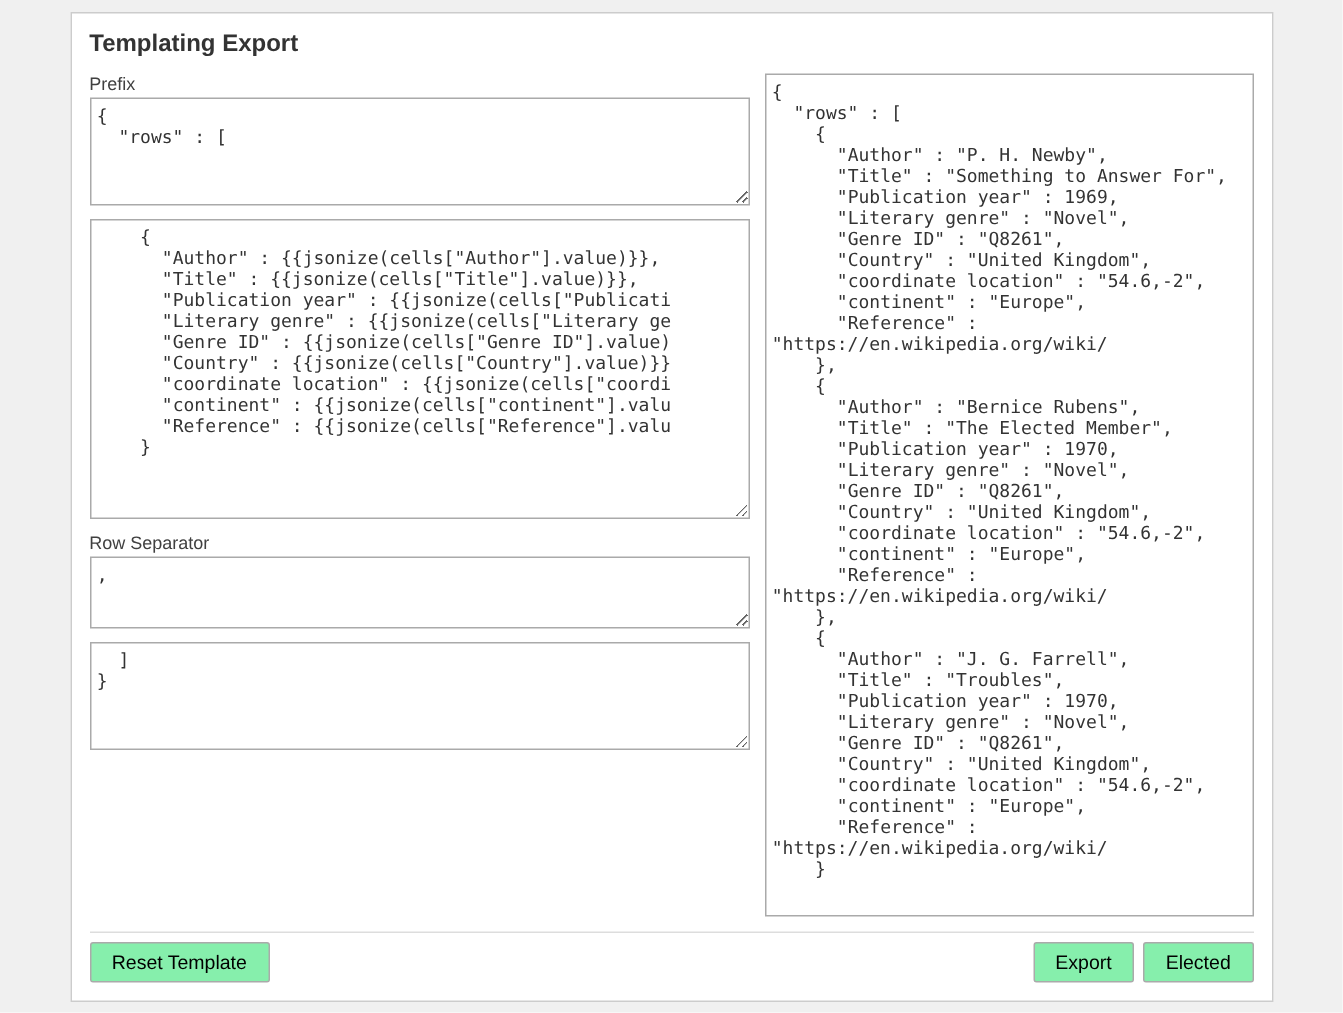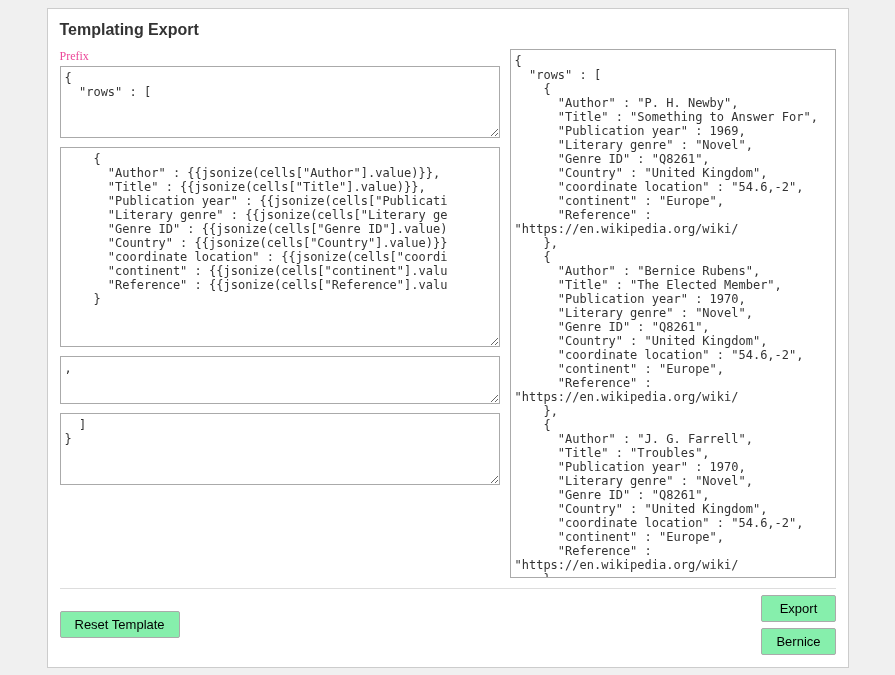--- a/index.html
+++ b/index.html
@@ -40,23 +40,22 @@
       width: 440px;
       gap: 6px;
     }
     .right-panel {
       flex: 1;
       display: flex;
       flex-direction: column;
     }
     .section-label {
       font-size: 12px;
-      color: #ec4899;
+      color: #404040;
       margin-bottom: 2px;
-      font-family: Liberation Serif, serif;
     }
     textarea {
       font-family: monospace;
       font-size: 12px;
       border: 1px solid #aaa;
       resize: both;
       padding: 4px;
       color: #333;
       background: #fff;
       overflow: auto;
@@ -94,21 +93,20 @@
       display: flex;
       justify-content: space-between;
       align-items: center;
       margin-top: 10px;
       padding-top: 6px;
       border-top: 1px solid #ddd;
     }
     .footer-right {
       display: flex;
       gap: 6px;
-      flex-direction: column;
     }
     button {
       padding: 5px 14px;
       font-size: 13px;
       border: 1px solid #aaa;
       background: #86efac;
       cursor: pointer;
       border-radius: 2px;
     }
   </style>
@@ -136,20 +134,21 @@
       "Literary genre" : {{jsonize(cells["Literary ge
       "Genre ID" : {{jsonize(cells["Genre ID"].value)
       "Country" : {{jsonize(cells["Country"].value)}}
       "coordinate location" : {{jsonize(cells["coordi
       "continent" : {{jsonize(cells["continent"].valu
       "Reference" : {{jsonize(cells["Reference"].valu
     }</textarea>
       </div>
 
       <div>
+        <div class="section-label">Row Separator</div>
         <textarea class="row-separator-textarea" style="">,</textarea>
       </div>
 
       <div>
         <textarea class="suffix-textarea" style="">  ]
 }</textarea>
       </div>
 
     </div>
 
@@ -191,16 +190,16 @@
     }</textarea>
     </div>
   </div>
 
   <div class="footer">
     <div>
       <button>Reset Template</button>
     </div>
     <div class="footer-right">
       <button>Export</button>
-      <button>Bernice</button>
+      <button>Elected</button>
     </div>
   </div>
 </div>
 
 </body></html>

